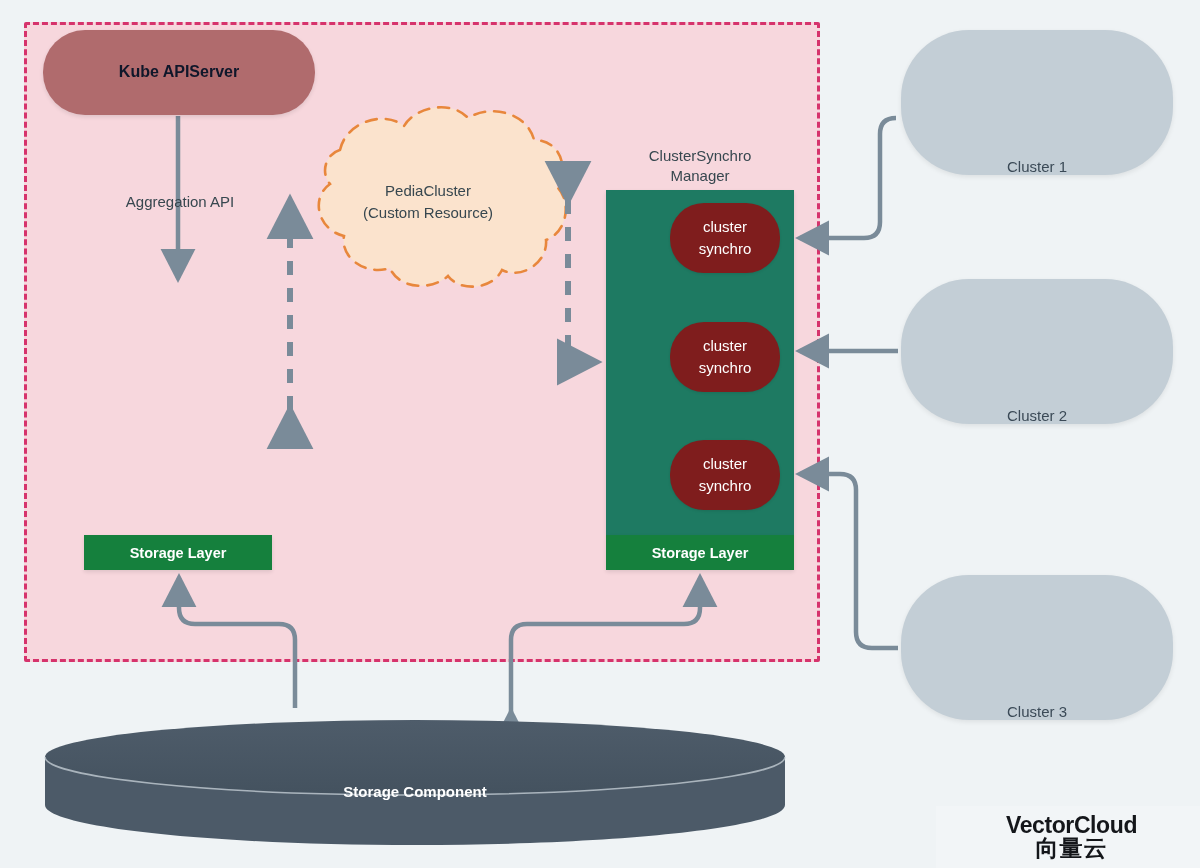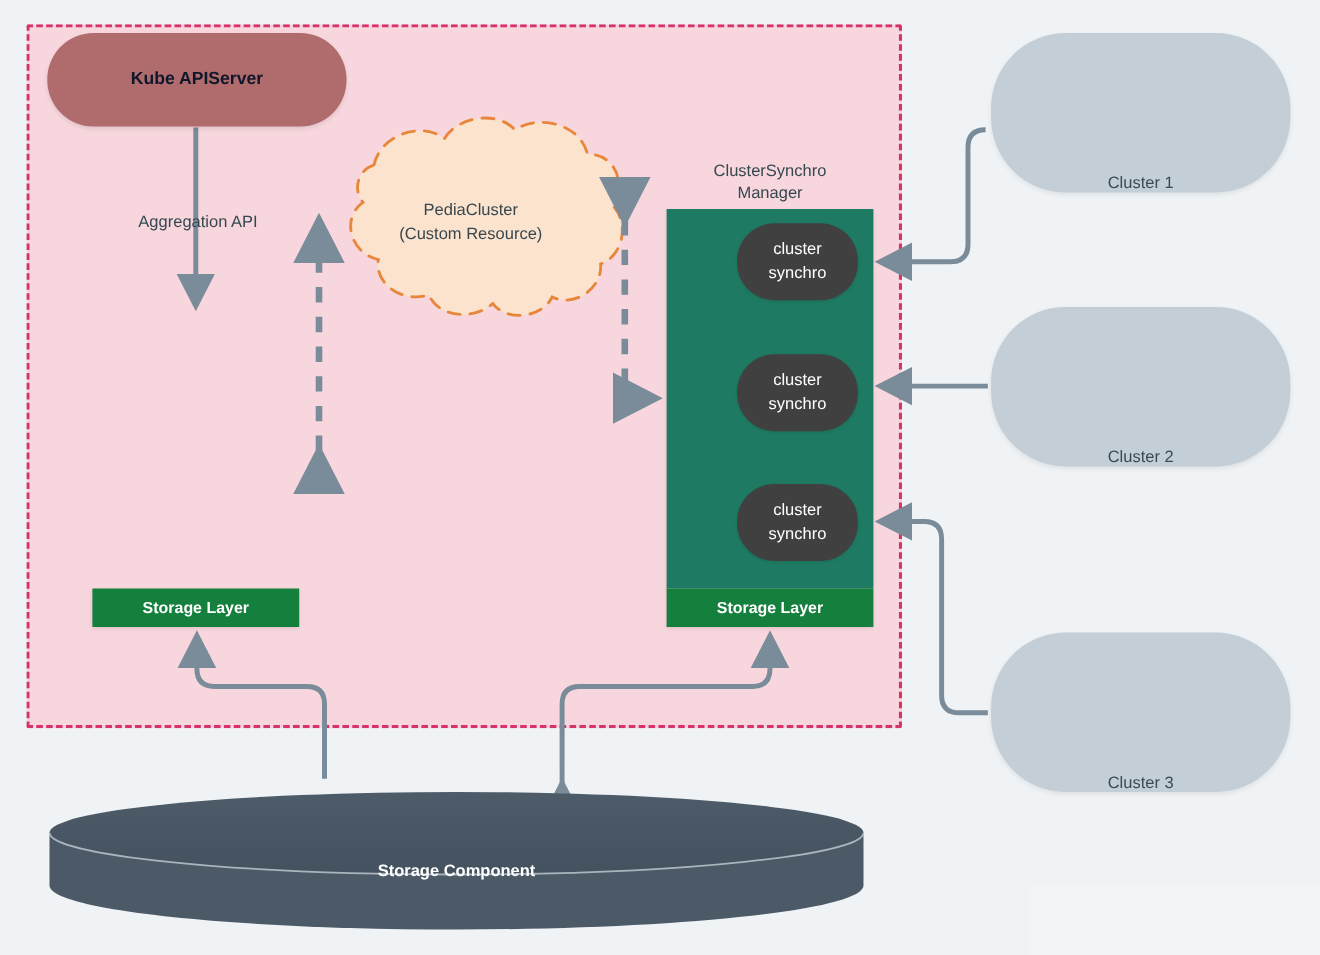--- a/index.html
+++ b/index.html
@@ -95,21 +95,21 @@
   }
   .sl-left  { left: 84px;  top: 535px; width: 188px; height: 35px; }
   .sl-right { left: 606px; top: 535px; width: 188px; height: 35px; }
 
   
   .pill {
     position: absolute;
     left: 670px;
     width: 110px;
     height: 70px;
-    background: #404040;
+    background: #7f1d1d;
     border-radius: 34px;
     color: #ffffff;
     font-size: 15px;
     display: flex;
     flex-direction: column;
     align-items: center;
     justify-content: center;
     line-height: 1.45;
     box-shadow: 0 1px 3px rgba(0,0,0,0.10);
   }
@@ -316,15 +316,19 @@
     <span>Cluster 2</span>
   </div>
   <div class="cluster cluster-3">
     <span>Cluster 3</span>
   </div>
 
   <div class="cylinder-label">Storage Component</div>
 
   <div class="watermark">
     <div style="width:44px;height:50px;"></div>
+    <div class="wm-text">
+      <div class="wm-en">VectorCloud</div>
+      <div class="wm-cn">向量云</div>
+    </div>
   </div>
 
 </div>
 
 </body></html>

